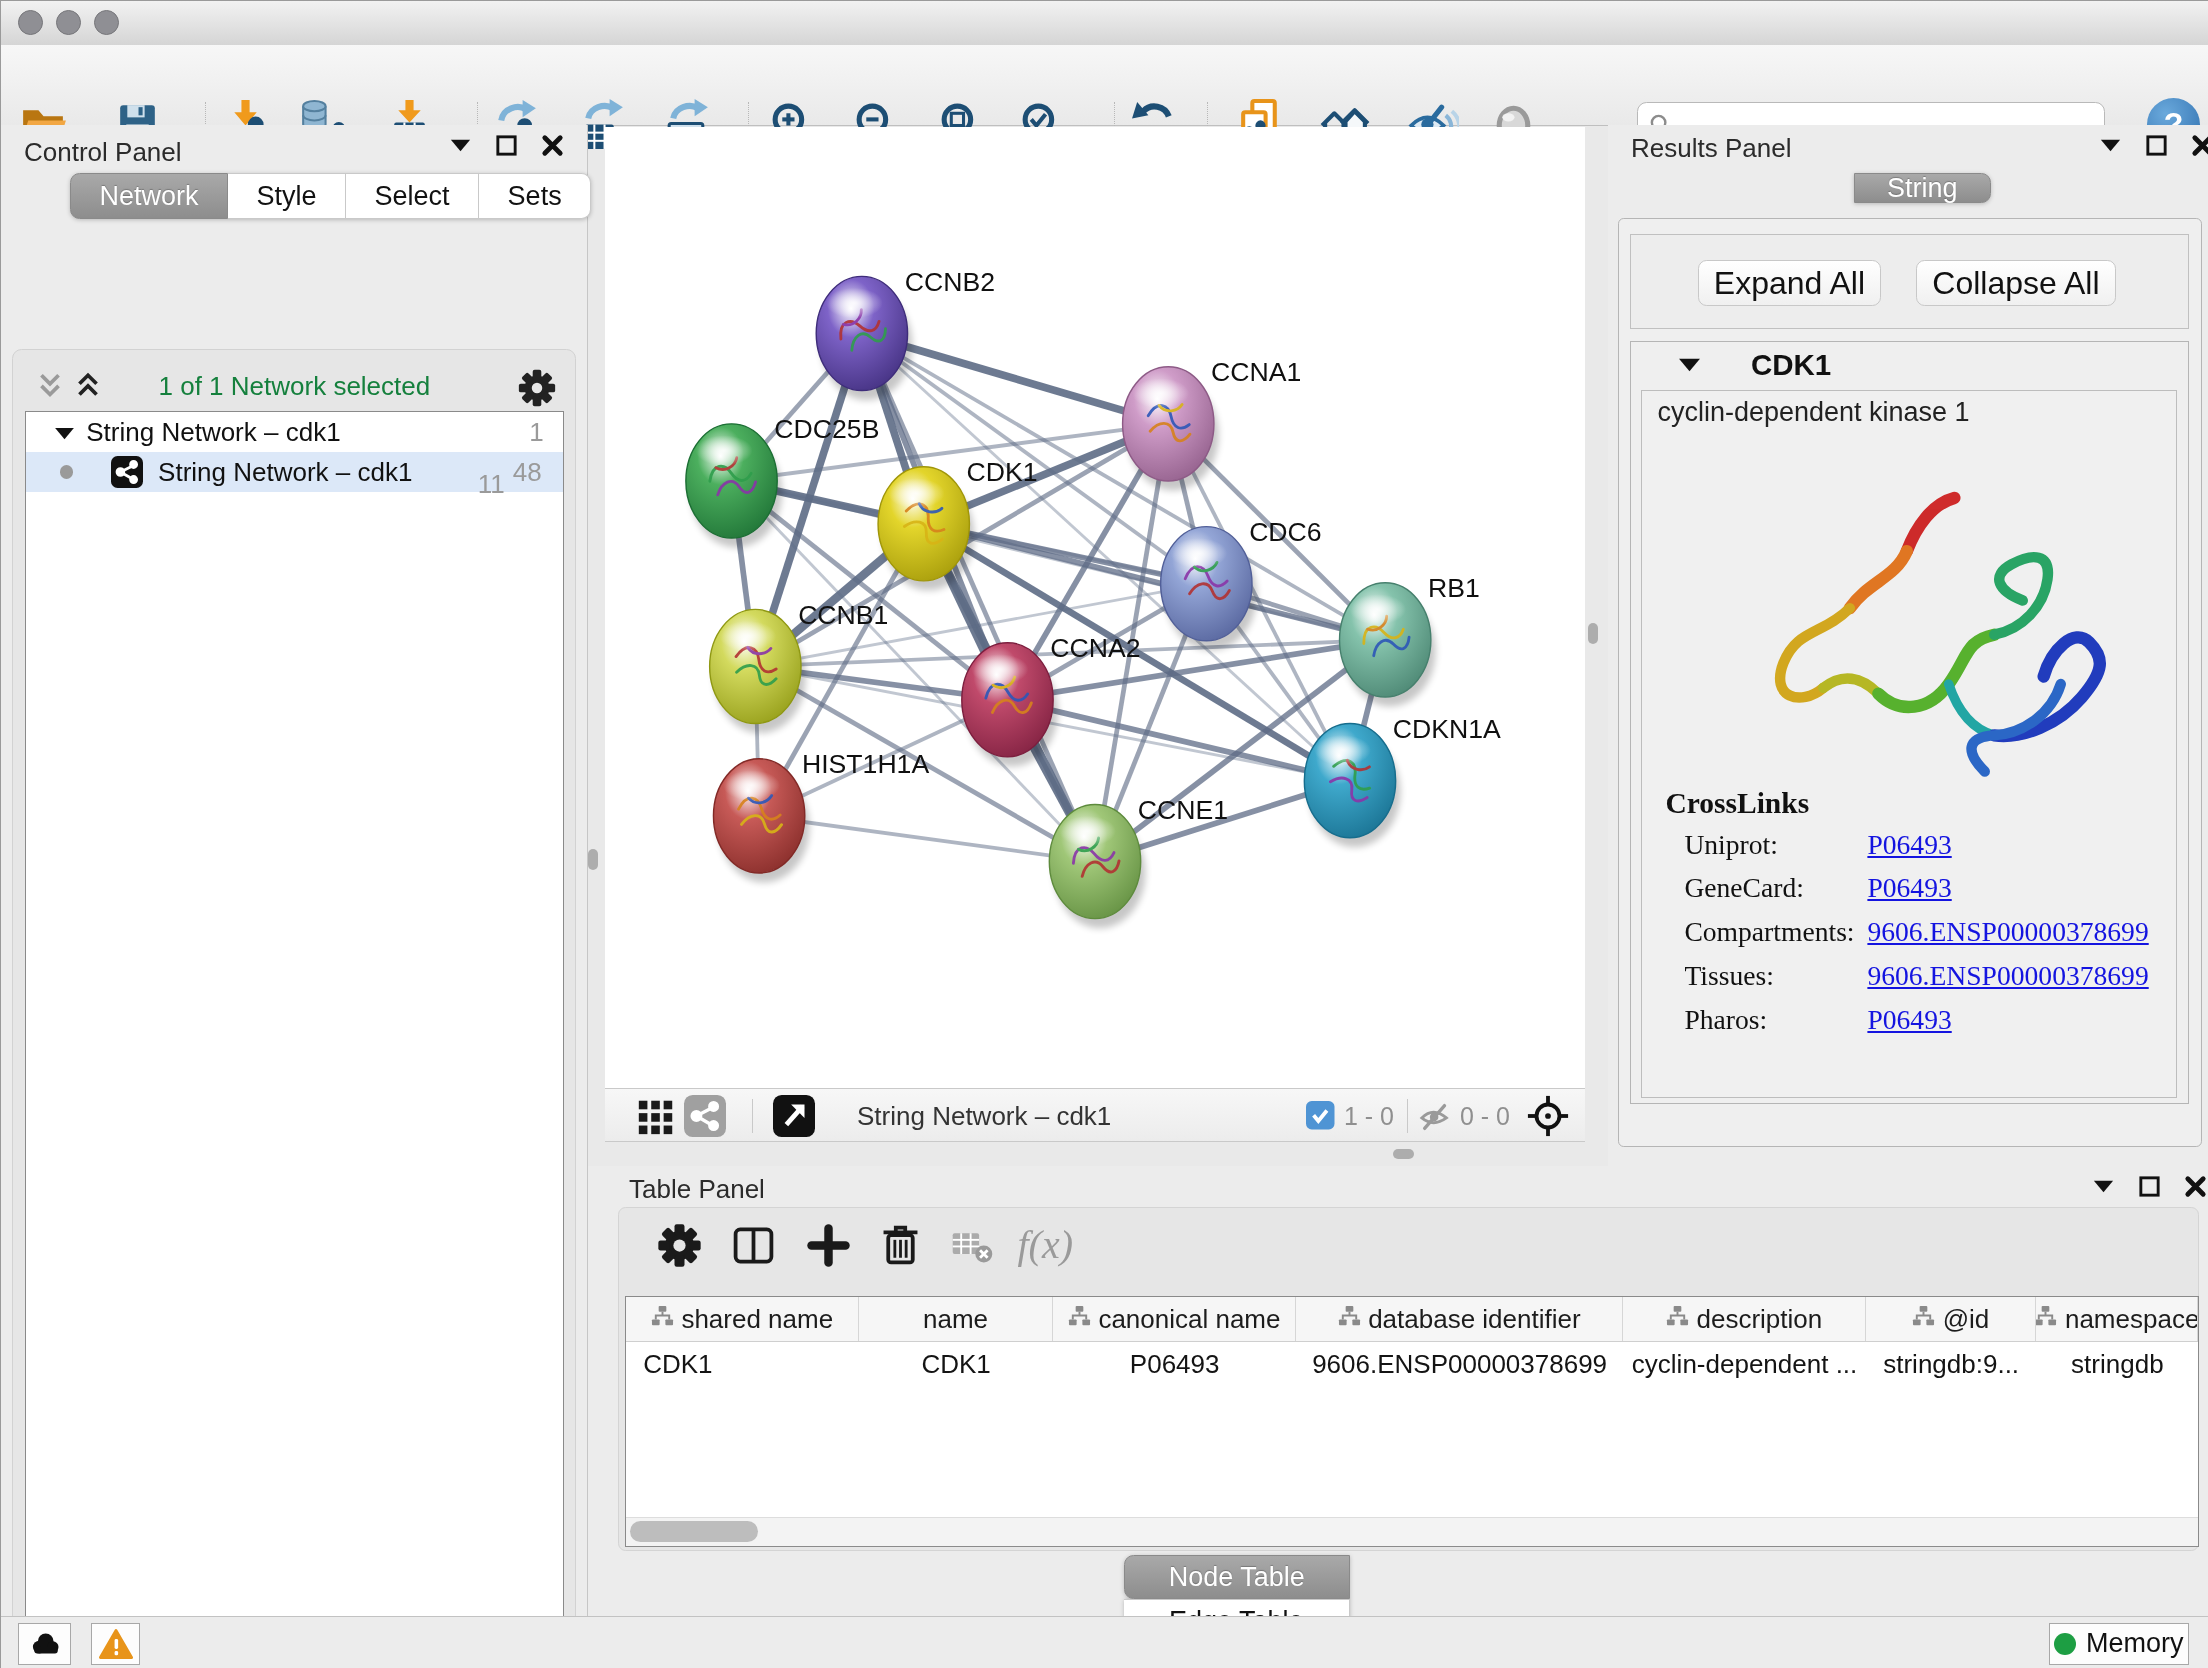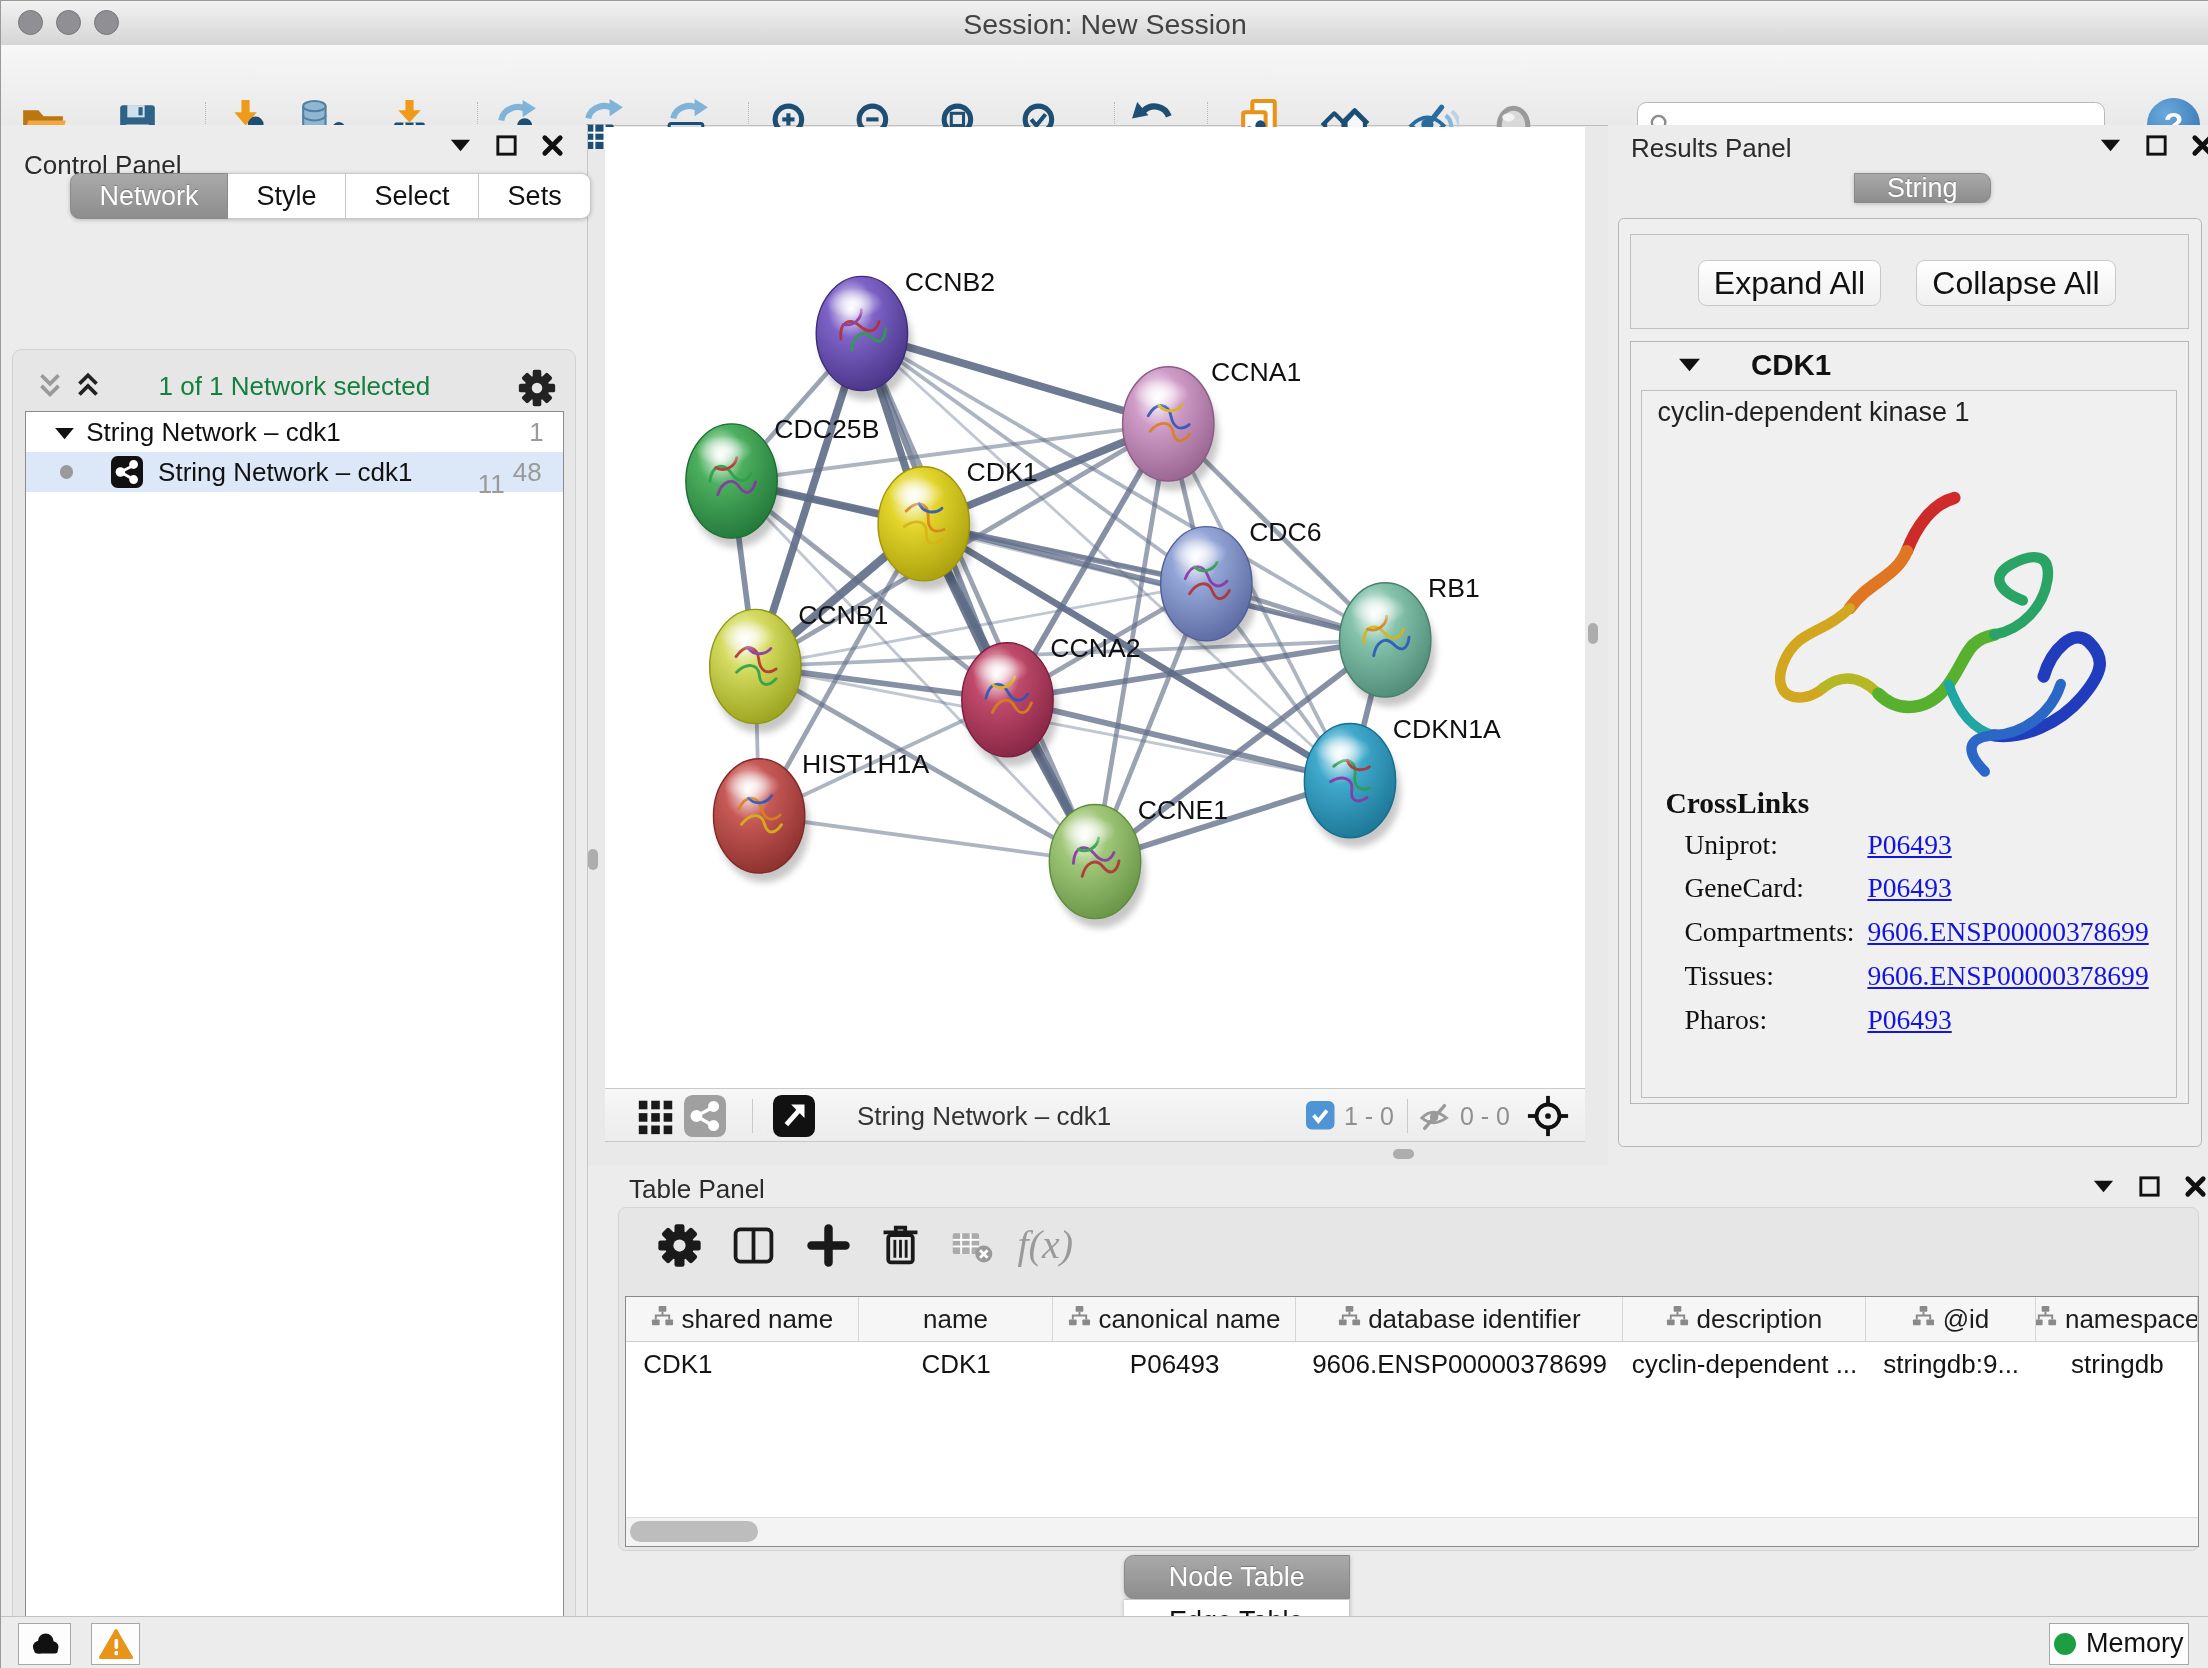--- a/index.html
+++ b/index.html
@@ -99,21 +99,20 @@
 </style>
 </head>
 <body>
 
 <div id="app">
 
   <div class="titlebar">
     <span class="light" style="left:17px"></span>
     <span class="light" style="left:55px"></span>
     <span class="light" style="left:93px"></span>
-    <div class="win-title">Session: New Session</div>
   </div>
 
   <div class="toolbar">
     <div class="tb-btn" style="left:15px">
       <svg viewBox="0 0 52 52">
           <path d="M7 12 h15 l5 6 h19 v26 H7z" fill="#b97611"></path>
           <path d="M12 22 h37 l-7 22 H5z" fill="#f2a743"></path>
         </svg>
     </div>
     <div class="tb-btn" style="left:110px">
@@ -286,21 +285,21 @@
       <svg width="27" height="27" viewBox="0 0 28 28">
           <circle cx="11" cy="11" r="7" fill="none" stroke="#8c8c8c" stroke-width="2.5"></circle>
           <line x1="16" y1="16" x2="24" y2="24" stroke="#8c8c8c" stroke-width="3" stroke-linecap="round"></line>
         </svg>
       <input value="" placeholder="" style="">
     </div>
     <div class="help-btn">?</div>
   </div>
 
   <div class="control-panel">
-    <div class="panel-title" style="position:absolute;left:23px;top:25px">Control Panel</div>
+    <div class="panel-title" style="position:absolute;left:23px;top:12px">Control Panel</div>
     <div class="panel-controls" style="left:447px;top:7.6px" id="cp-controls">
         <span><svg viewBox="0 0 26 26" width="25" height="25">
             <polygon points="3,7 23,7 13,19" fill="#111"></polygon>
           </svg></span>
         <span><svg viewBox="0 0 26 26" width="25" height="25">
             <rect x="4" y="4" width="18" height="18" fill="none" stroke="#111" stroke-width="3"></rect>
           </svg></span>
         <span><svg viewBox="0 0 26 26" width="25" height="25">
             <path d="M5 5 L21 21 M21 5 L5 21" stroke="#111" stroke-width="5" stroke-linecap="round"></path>
           </svg></span>

